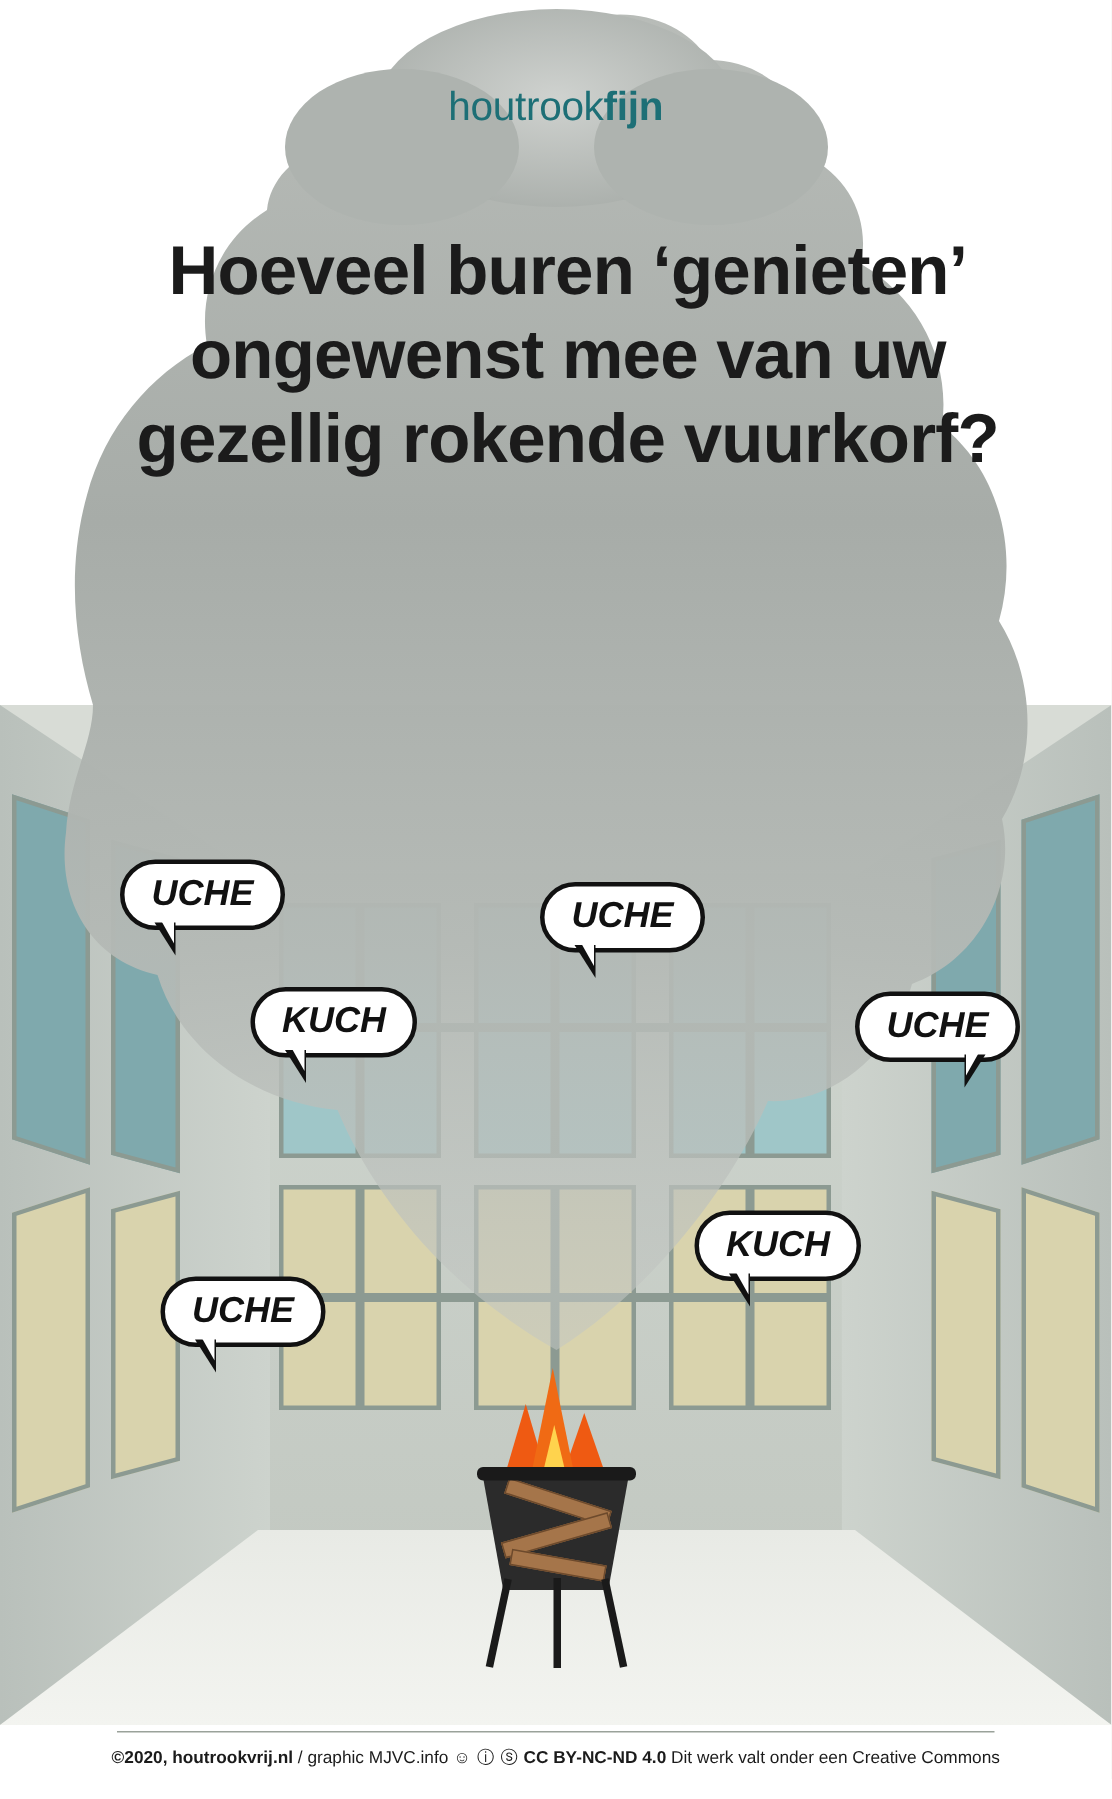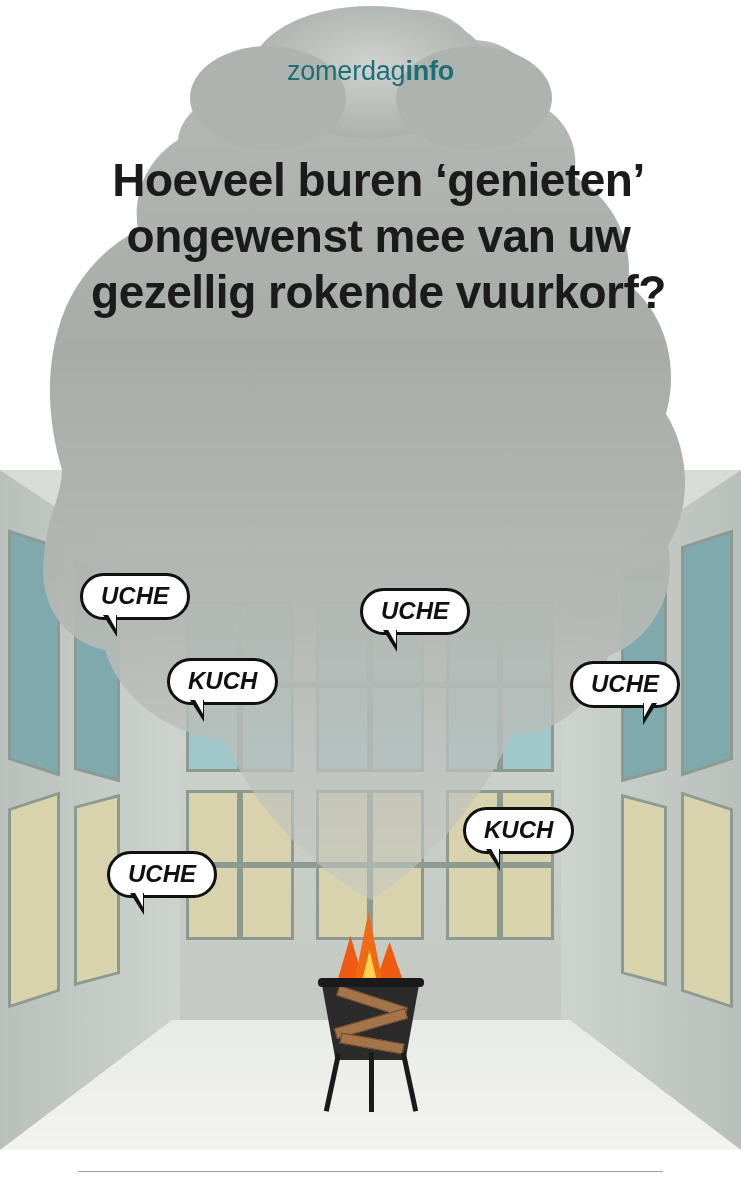--- a/index.html
+++ b/index.html
@@ -352,21 +352,21 @@
       C 678 592, 652 640, 608 656
       C 596 702, 556 736, 512 734
       C 486 794, 432 862, 371 900 Z"></path>
 
     <ellipse cx="371" cy="72" rx="120" ry="66" fill="url(#topPuff)"></ellipse>
     <ellipse cx="268" cy="98" rx="78" ry="52" fill="#aeb3af"></ellipse>
     <ellipse cx="474" cy="98" rx="78" ry="52" fill="#aeb3af"></ellipse>
   </svg>
 
   <div class="logo">
-    <span>zomerdag</span><b>info</b>
+    <span>houtrook</span><b>fijn</b>
   </div>
 
   <div class="headline">Hoeveel buren ‘genieten’ ongewenst mee van uw gezellig rokende vuurkorf?</div>
 
   <div class="bubble" style="left:80px; top:573px;">
     <span>UCHE</span>
     <span class="tail tail-dl"></span>
   </div>
 
   <div class="bubble" style="left:360px; top:588px;">
@@ -389,15 +389,22 @@
     <span class="tail tail-dl"></span>
   </div>
 
   <div class="bubble" style="left:107px; top:851px;">
     <span>UCHE</span>
     <span class="tail tail-dl"></span>
   </div>
 
   <div class="footer">
     <div class="rule"></div>
+    <div>
+      <b>©2020, houtrookvrij.nl</b>
+      <span>/ graphic MJVC.info</span>
+      <span class="cc">☺ ⓘ ⓢ</span>
+      <b>CC BY-NC-ND 4.0</b>
+      <span>Dit werk valt onder een Creative Commons</span>
+    </div>
   </div>
 
 </div>
 
 </body></html>

